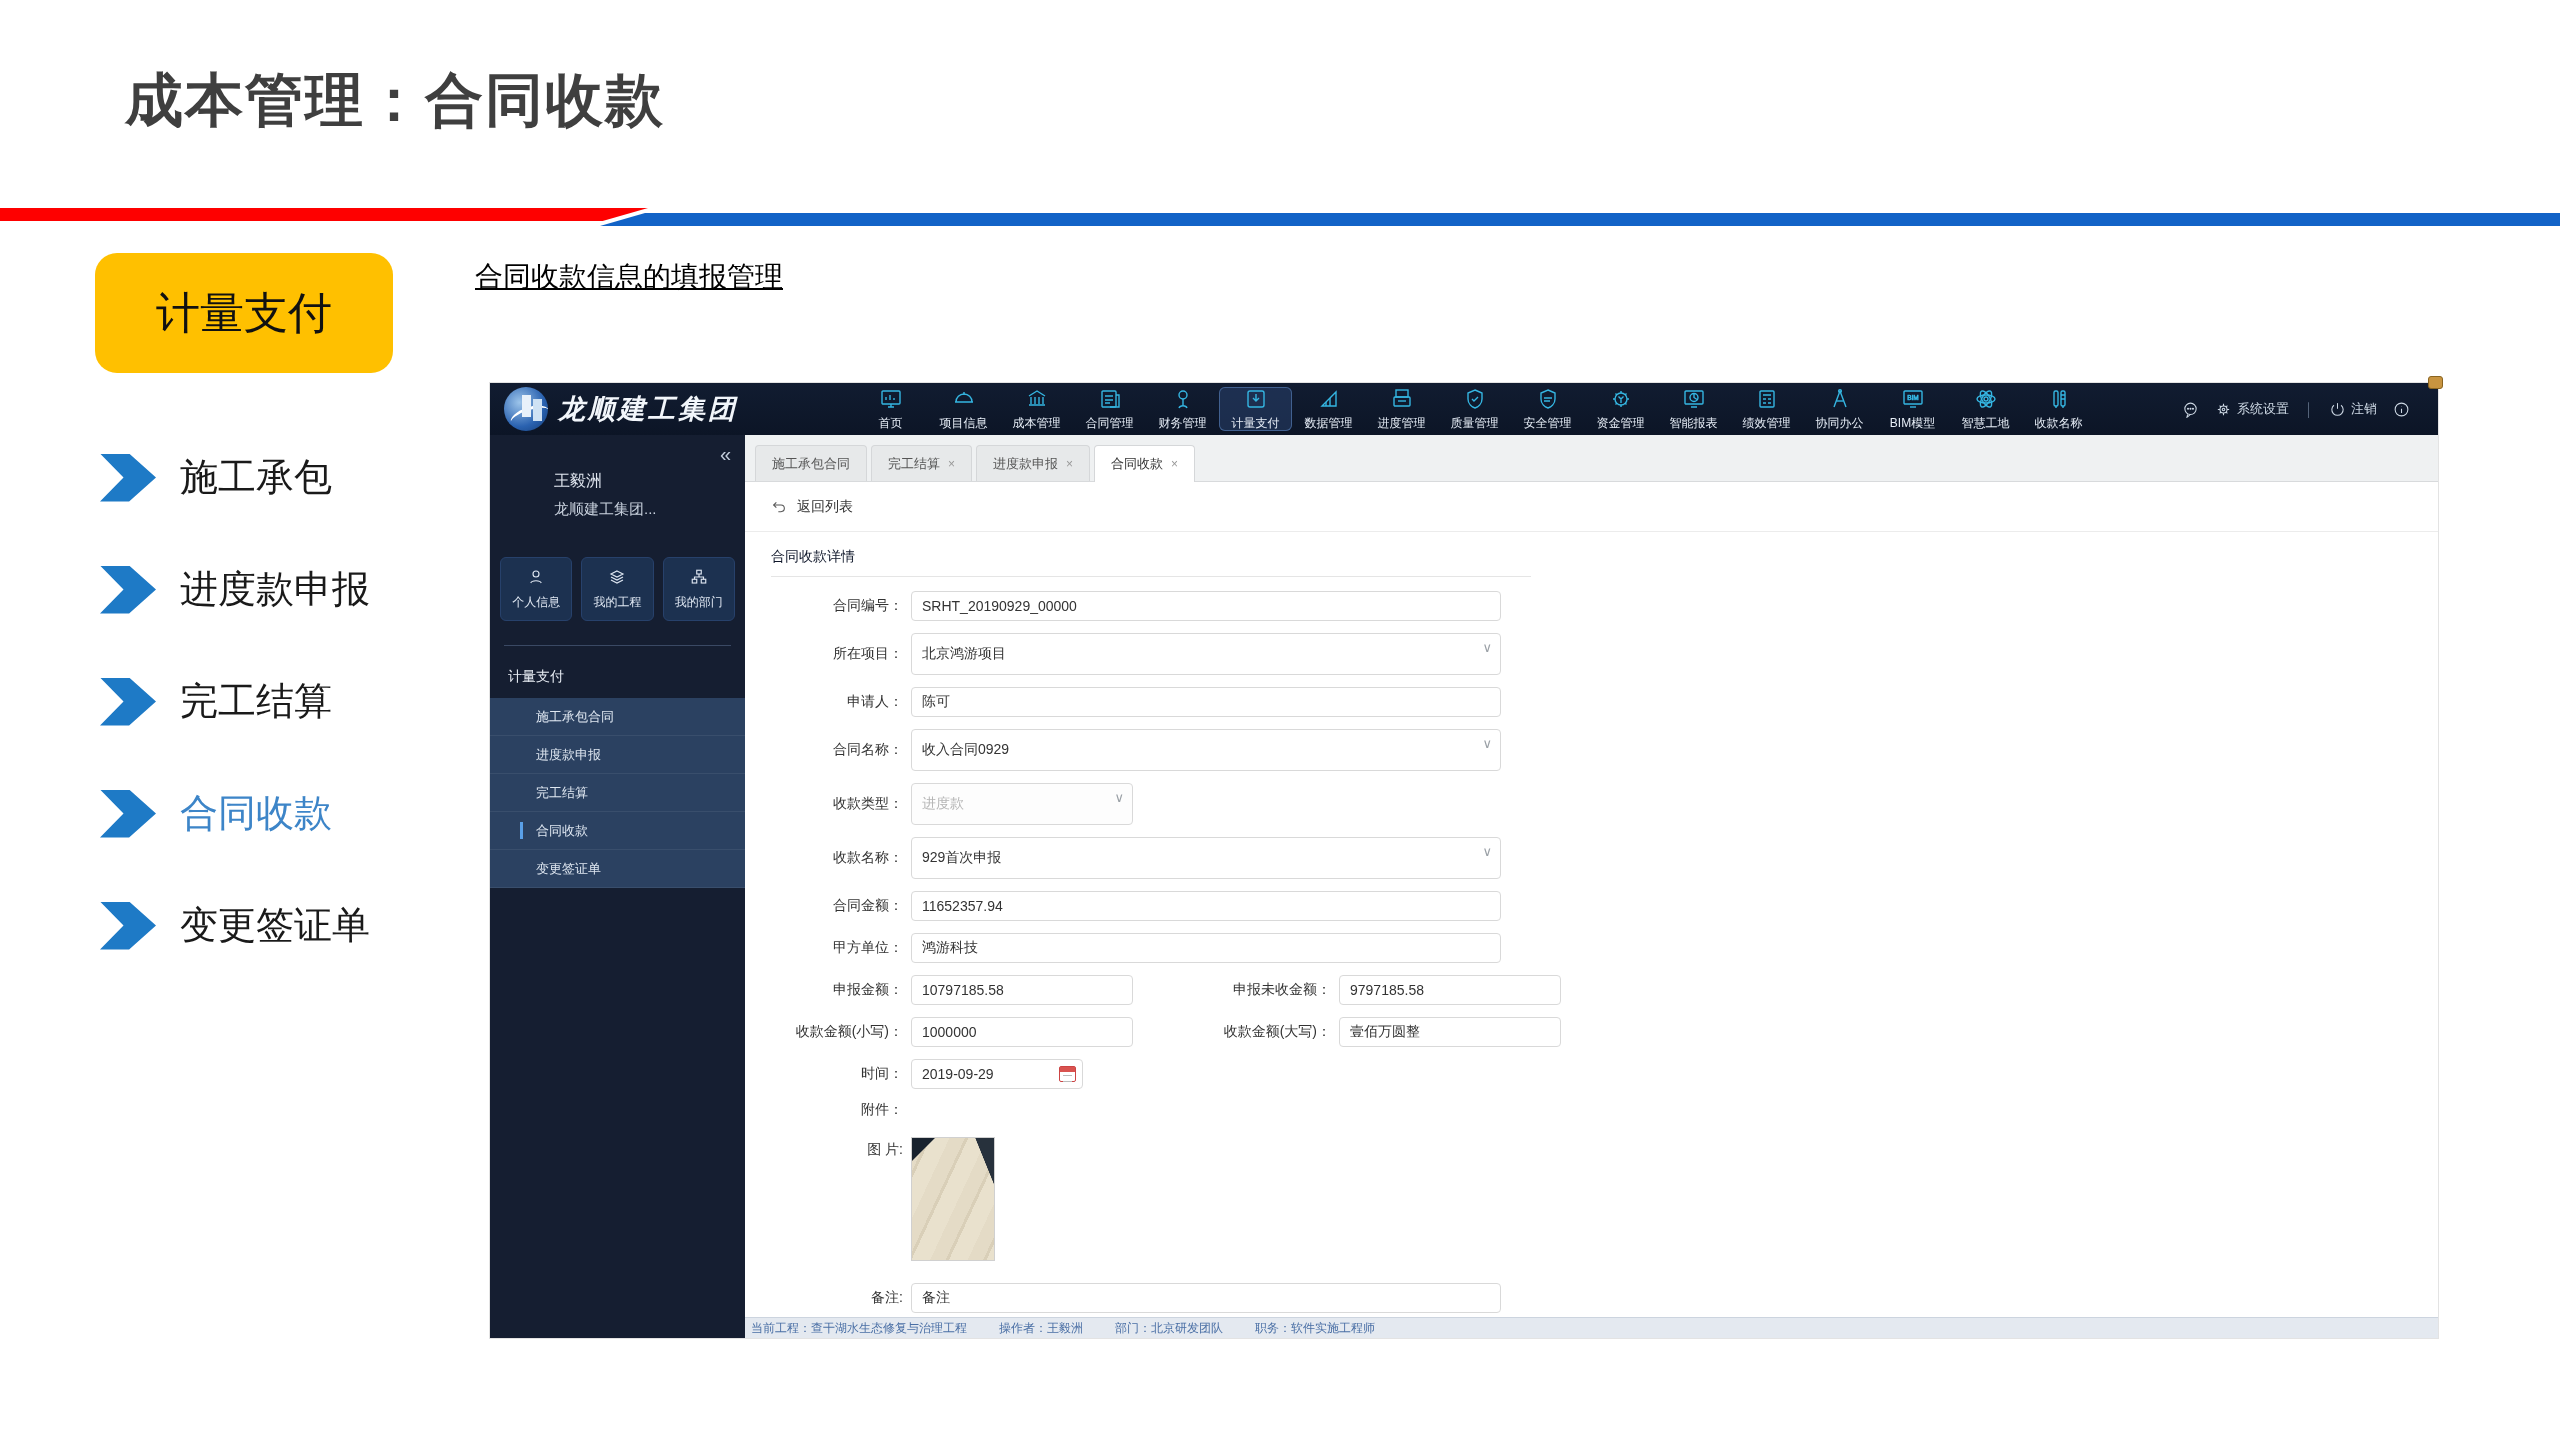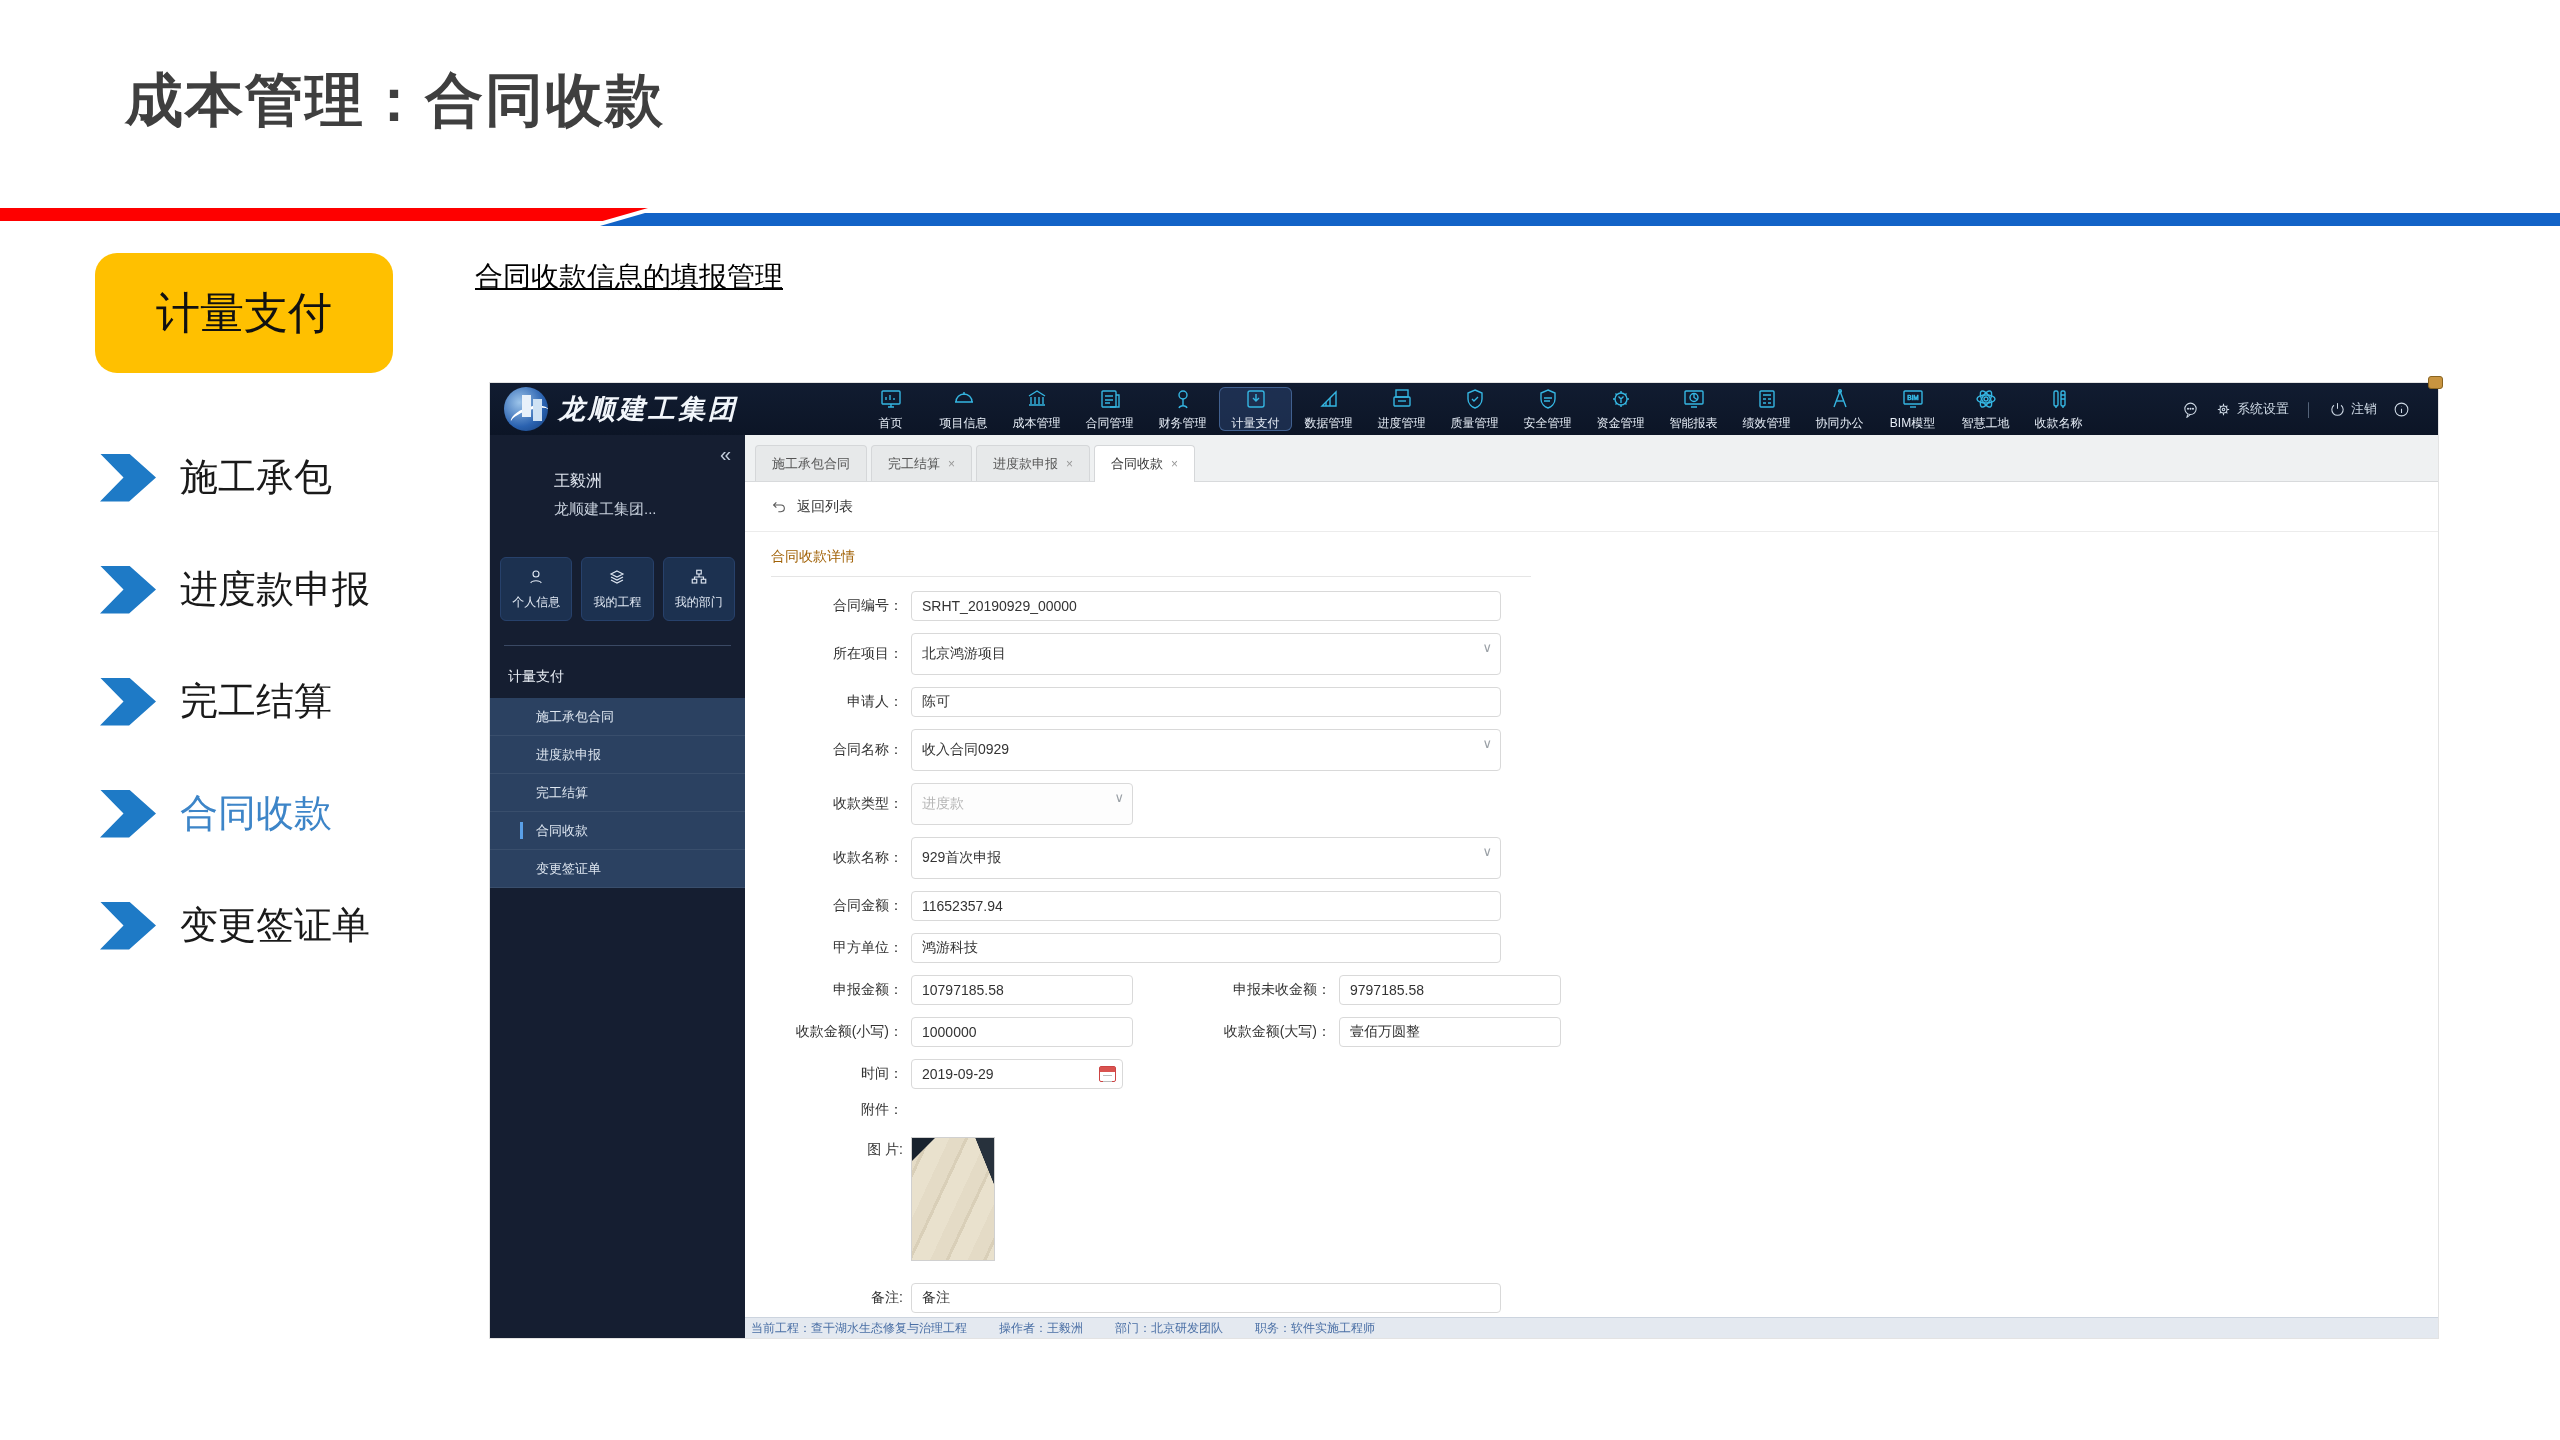--- a/index.html
+++ b/index.html
@@ -88,38 +88,38 @@
   .tab { height:36px; display:flex; align-items:center; gap:8px; padding:0 16px; background:#e7e9ea;
     border:1px solid #d5d7d9; border-bottom:none; border-radius:4px 4px 0 0; font-size:13px; color:#555;
     cursor:pointer; }
   .tab.active { background:#fff; color:#333; position:relative; top:1px; height:37px; }
   .tab .close { color:#999; font-size:12px; }
 
   .toolbar { height:50px; display:flex; align-items:center; padding-left:26px; gap:10px;
     border-bottom:1px solid #ececec; font-size:14px; color:#333; flex:none; }
   .toolbar svg { width:16px; height:16px; stroke:#555; fill:none; stroke-width:1.6; }
 
-  .section-title { margin:16px 0 10px 26px; font-size:14px; color:#a16207; }
+  .section-title { margin:16px 0 10px 26px; font-size:14px; color:#0f172a; }
   .section-divider { height:1px; background:#e5e5e5; margin-left:26px; width:760px; }
 
   
   .form { margin:14px 0 0 26px; flex:1; min-height:0; }
   .frow { display:flex; align-items:center; margin-bottom:12px; }
   .flabel { width:132px; text-align:right; font-size:14px; color:#333; flex:none; }
   .fctrl { margin-left:8px; position:relative;border-radius:8px; }
   .tinput { height:30px; border:1px solid #d9d9d9; border-radius:4px; padding:0 10px; font-size:14px;
     color:#333; width:590px; background:#fff; font-family:inherit; }
   .tinput.narrow { width:222px; }
   .sel { width:590px; height:42px; border:1px solid #d9d9d9; border-radius:4px; padding:0 26px 0 10px;
     font-size:14px; color:#333; display:flex; align-items:center; background:#fff; cursor:pointer; }
   .sel .chev { position:absolute; right:9px; top:7px; color:#9aa0a6; font-size:13px; }
   .sel.disabled { width:222px; color:#b5b5b5; background:#fdfdfd; cursor:default; }
   .col2-label { width:170px; text-align:right; font-size:14px; color:#333; margin-left:28px; flex:none; }
   .date-wrap { position:relative; }
-  .date-wrap .tinput { width:212px; padding-right:30px; }
+  .date-wrap .tinput { width:172px; padding-right:30px; }
   .cal-icon { position:absolute; right:7px; top:7px; width:17px; height:16px; border:1px solid #c44;
     border-radius:2px; background:#fff; cursor:pointer; }
   .cal-icon:before { content:""; position:absolute; left:0; top:0; right:0; height:5px; background:#d9534f; }
   .cal-icon:after { content:""; position:absolute; left:3px; top:8px; width:9px; height:5px;
     border-top:1px solid #bbb; border-bottom:1px solid #bbb; }
 
   .thumb { width:84px; height:124px; margin-left:8px; border:1px solid #d0d0d0; cursor:pointer;
     background:
       linear-gradient(135deg,#18222e 11%, rgba(0,0,0,0) 11.5%),
       linear-gradient(248deg,#27313c 14%, rgba(0,0,0,0) 14.5%),

